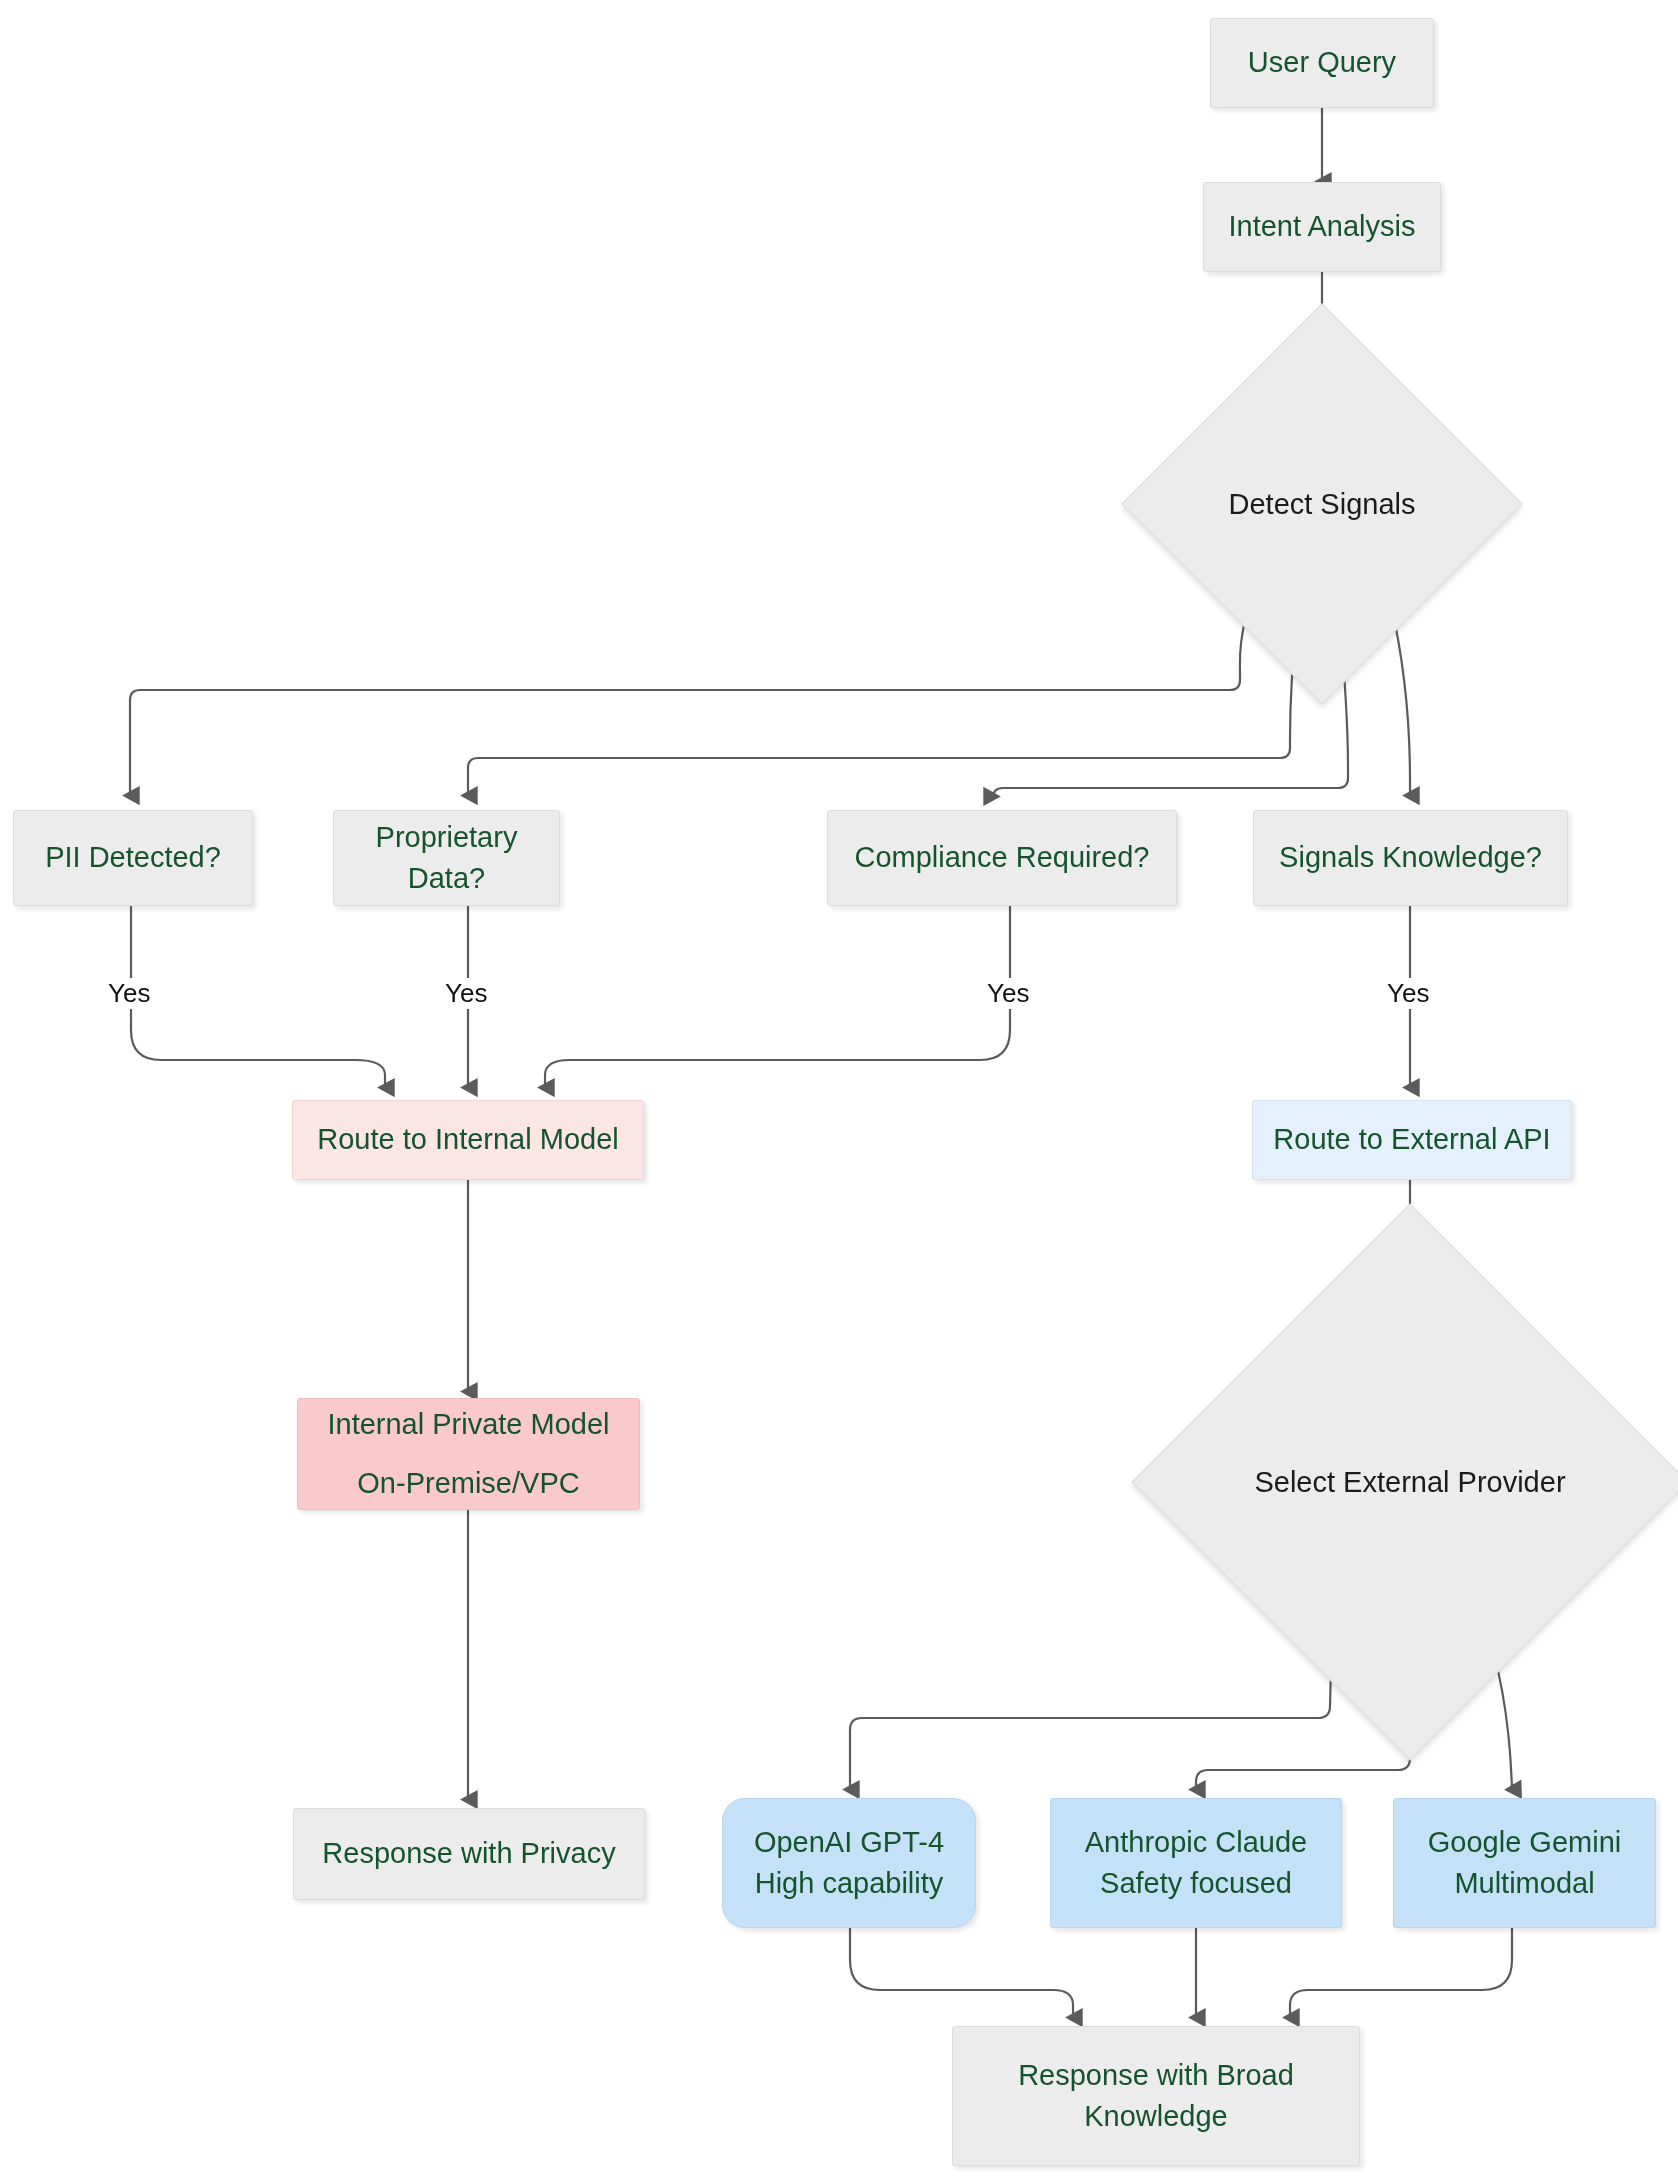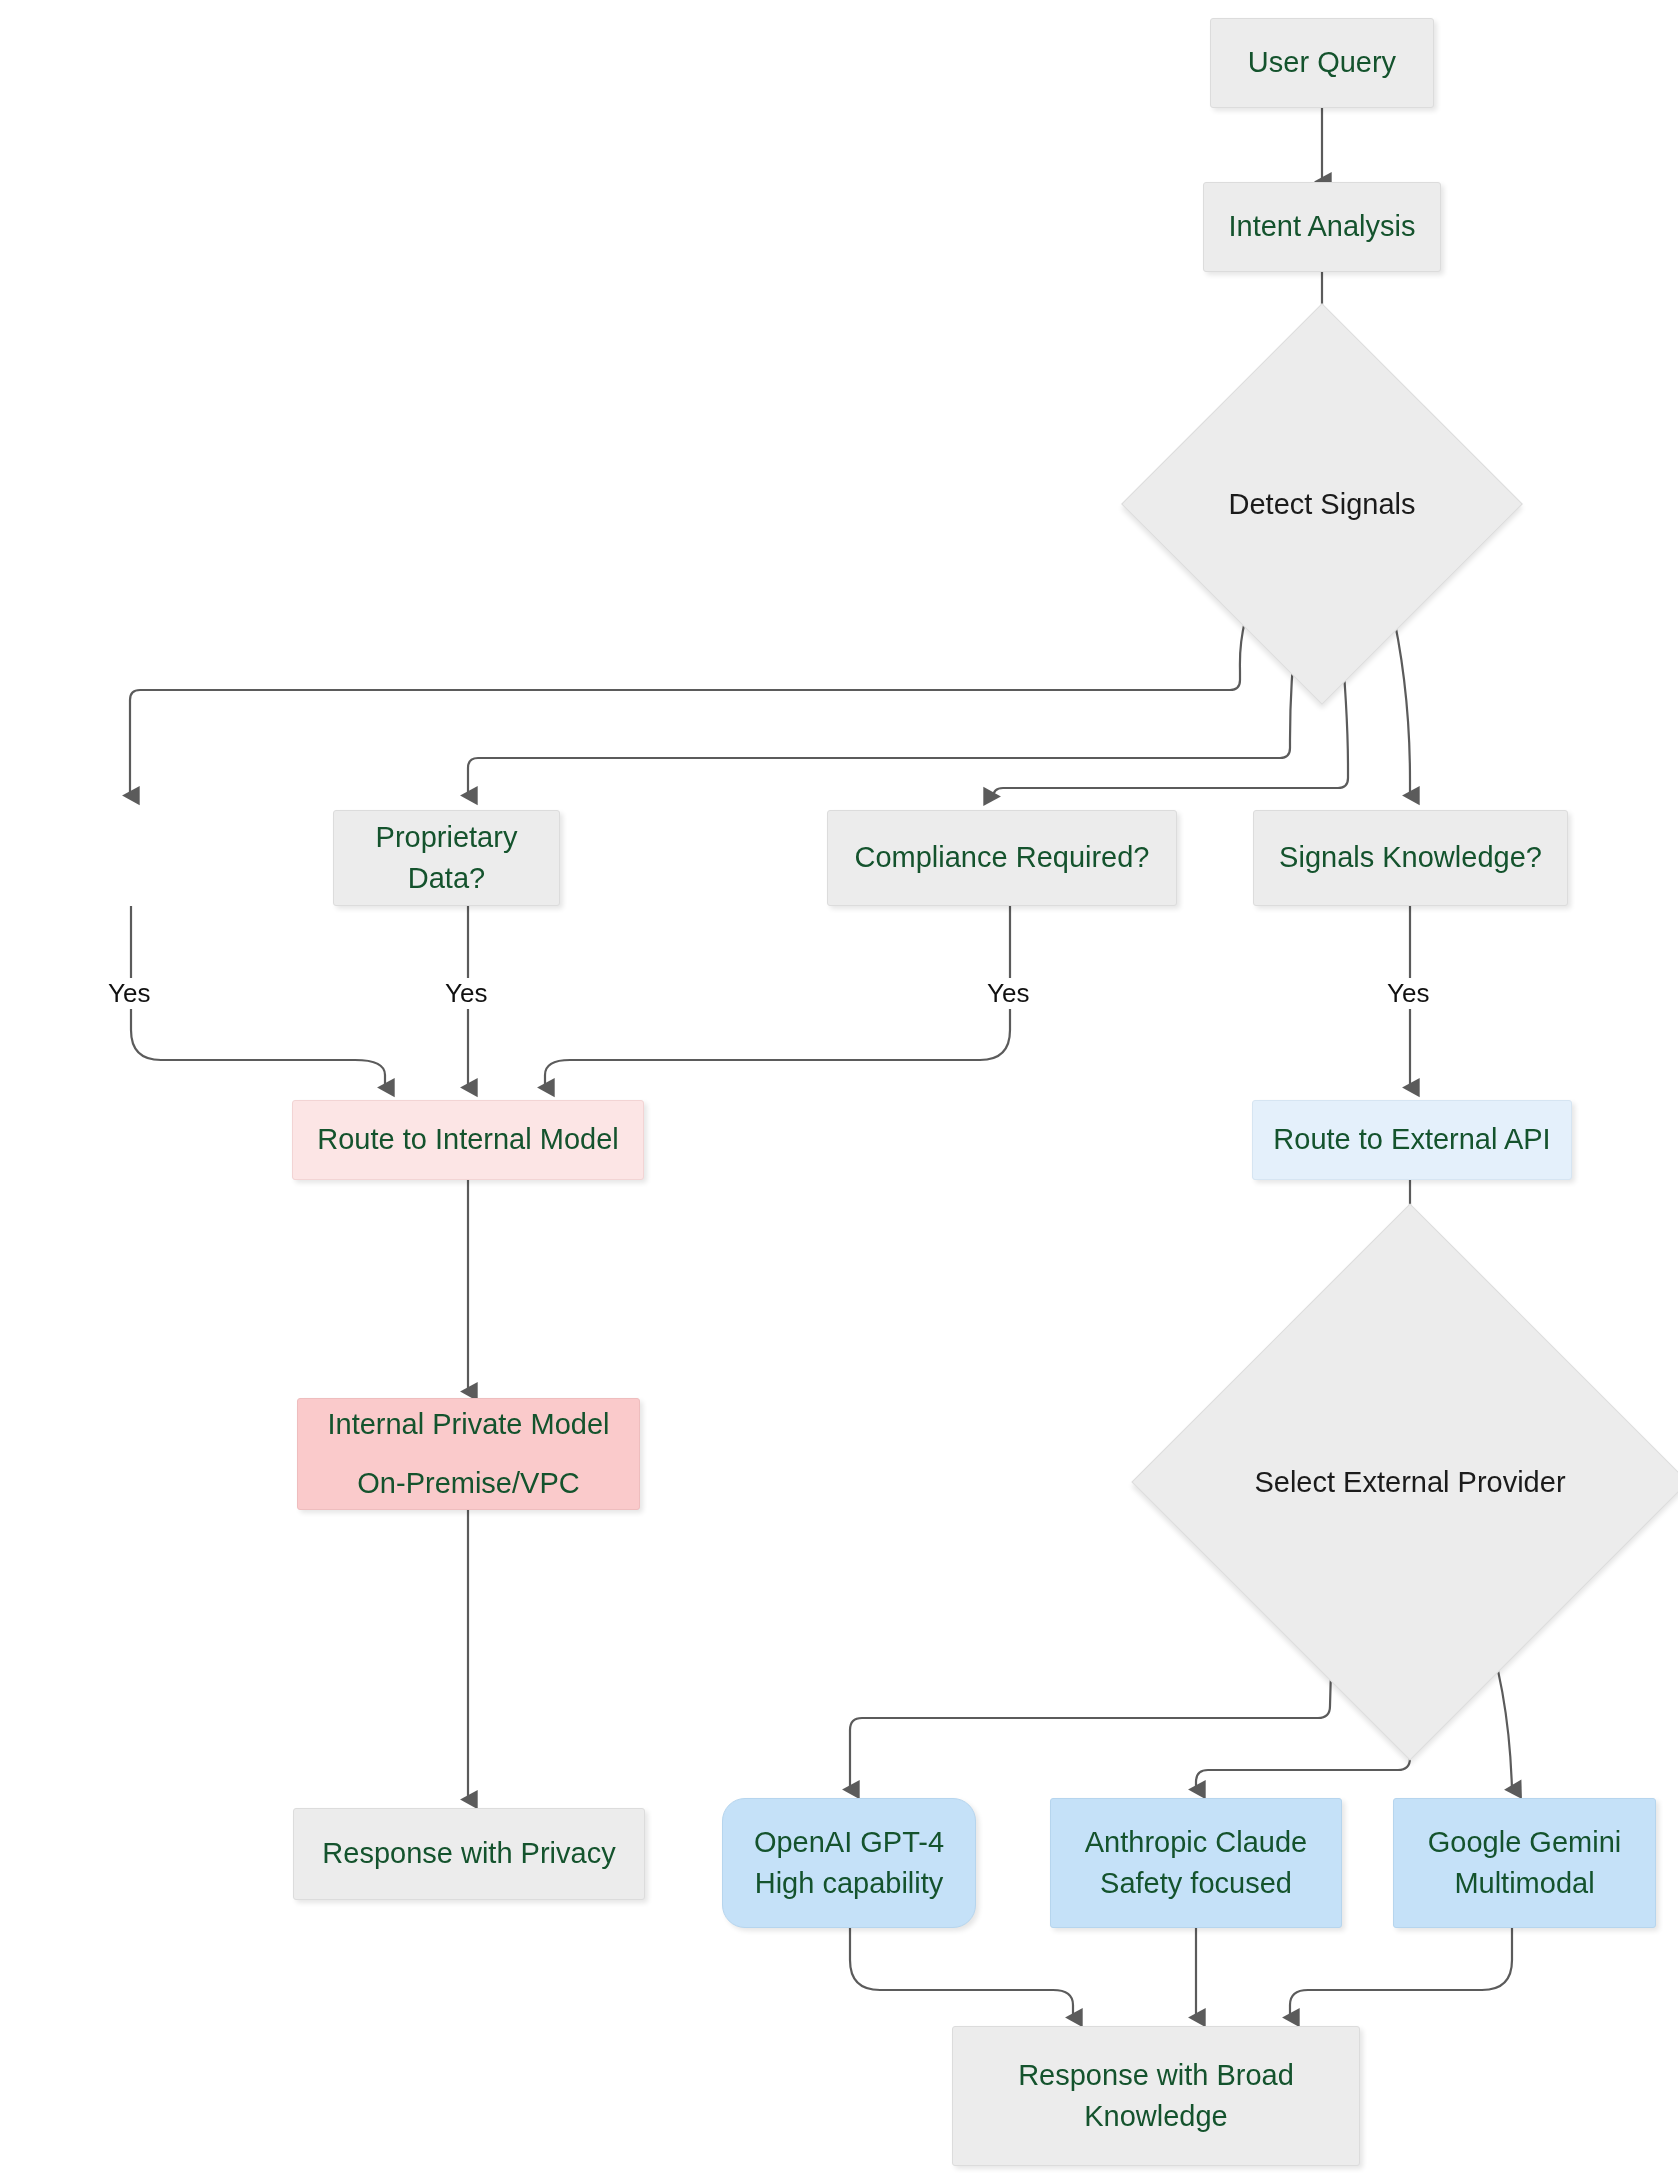--- a/index.html
+++ b/index.html
@@ -144,20 +144,23 @@
 
   <div class="node gray" style="left:1203px; top:182px; width:238px; height:90px;">
     <span>Intent Analysis</span>
   </div>
 
   <div class="diamond" style="left:1180px; top:362px; width:284px; height:284px;">
     <div class="shape"></div>
     <div class="dlabel">Detect Signals</div>
   </div>
 
+  <div class="node gray" style="left:13px; top:810px; width:240px; height:96px;">
+    <span>PII Detected?</span>
+  </div>
 
   <div class="node gray" style="left:333px; top:810px; width:227px; height:96px;">
     <span>Proprietary Data?</span>
   </div>
 
   <div class="node gray" style="left:827px; top:810px; width:350px; height:96px;">
     <span>Compliance Required?</span>
   </div>
 
   <div class="node gray" style="left:1253px; top:810px; width:315px; height:96px;">

